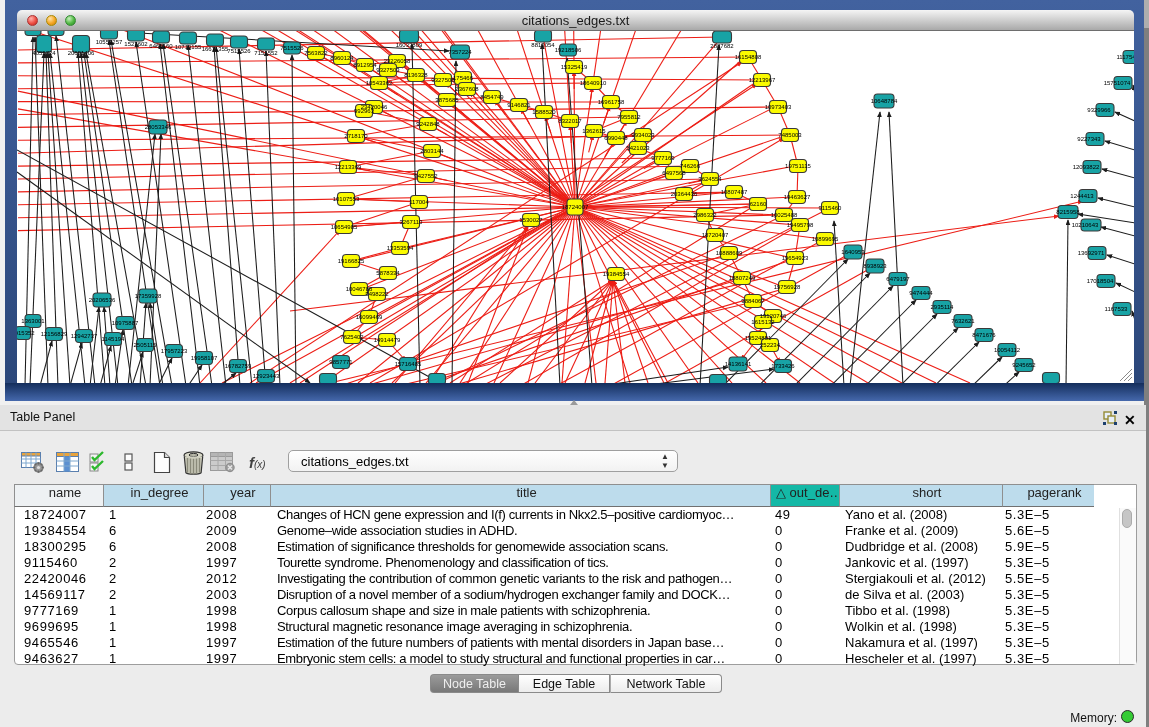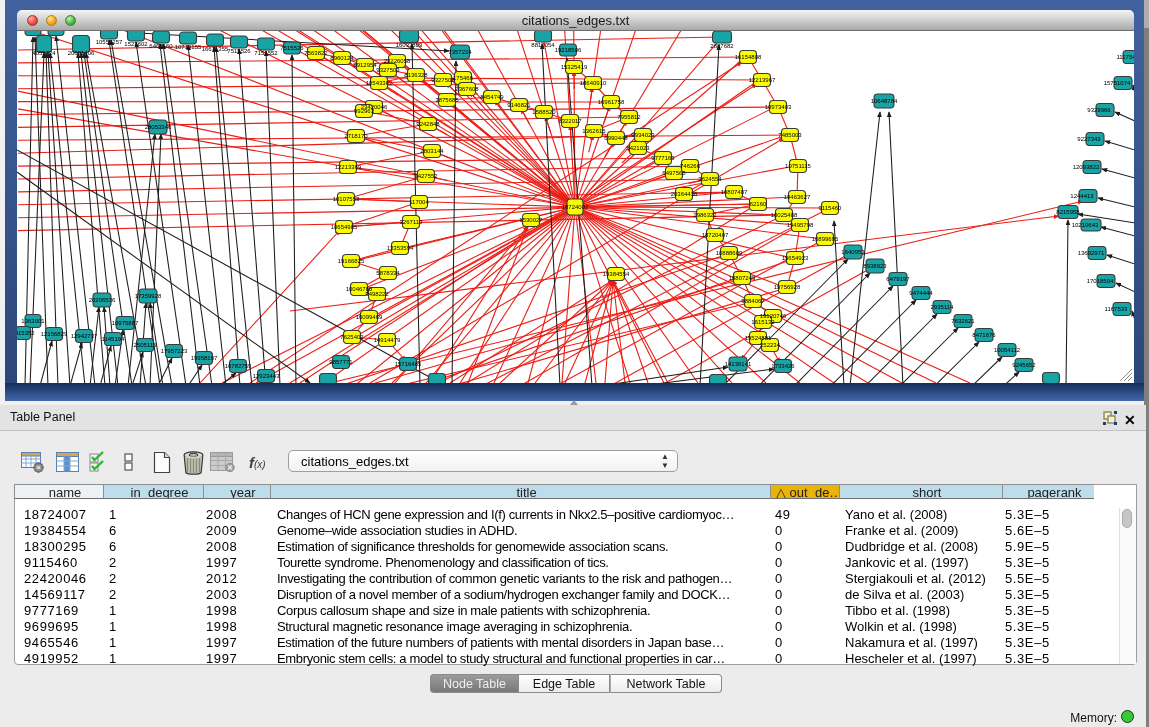--- a/index.html
+++ b/index.html
@@ -18,21 +18,21 @@
 #tlg{left:48px;background:radial-gradient(circle at 35% 30%,#c8f0bd,#52b945 55%,#2e8726);border:0.5px solid #383}
 #panel{position:absolute;left:0;top:405px;width:1146px;height:322px;background:#ececec}
 #phead{position:absolute;left:0;top:0;width:1146px;height:26px;background:#e3e3e3;border-bottom:1px solid #c2c2c2}
 #phead .t{position:absolute;left:10px;top:5px;font-size:12.5px;color:#111}
 #xicon{position:absolute;left:1124px;top:7px;font-size:14px;font-weight:bold;color:#000}
 #ficon{position:absolute;left:1103px;top:6px;width:14px;height:14px}
 .icon{position:absolute;top:46px}
 #combo{position:absolute;left:288px;top:45px;width:390px;height:22px;background:linear-gradient(#fff,#f2f2f2);border:1px solid #9f9f9f;border-radius:5px;font-size:13px;color:#000;padding:3px 0 0 12px}
 #combo .ud{position:absolute;right:8px;top:1px;font-size:8px;color:#333;line-height:9px;text-align:center}
 #tablebox{position:absolute;left:14px;top:79px;width:1123px;height:181px;background:#fff;border:1px solid #9d9d9d;border-radius:0 0 4px 4px}
-.hcell{position:absolute;top:79px;height:15px;background:#bddcec;border-left:1px solid #8f8f8f;border-top:1px solid #8f8f8f;border-bottom:1px solid #707070;font-size:13px;color:#222;text-align:center;padding-top:0;padding-left:12px;overflow:hidden;white-space:nowrap}
+.hcell{position:absolute;top:79px;height:23px;background:#bddcec;border-left:1px solid #8f8f8f;border-top:1px solid #8f8f8f;border-bottom:1px solid #707070;font-size:13px;color:#222;text-align:center;padding-top:0;padding-left:12px;overflow:hidden;white-space:nowrap}
 .trow{position:absolute;left:0;width:1100px;height:16px;font-size:13px;color:#000}
 .trow .cd{letter-spacing:0.6px}
 .trow .ct{letter-spacing:-0.35px}
 .trow span{position:absolute;top:0;white-space:nowrap}
 #sbar{position:absolute;left:1119px;top:103px;width:17px;height:156px;background:#fafafa;border-left:1px solid #e0e0e0}
 #thumb{position:absolute;left:1121.5px;top:104px;width:10px;height:19px;background:#c6c6c6;border:1px solid #ababab;border-radius:5px}
 .tab{position:absolute;top:269px;height:19px;border:1px solid #8a8a8a;font-size:12.5px;text-align:center;padding-top:2px}
 #tab1{left:430px;width:88px;border-radius:4px 0 0 4px;background:linear-gradient(#9b9b9b,#787878);color:#efefef;border-right:none}
 #tab2{left:518px;width:92px;background:linear-gradient(#fff,#ececec);color:#111}
 #tab3{left:610px;width:112px;border-radius:0 4px 4px 0;background:linear-gradient(#fff,#ececec);color:#111;border-left:1px solid #aaa}
@@ -688,21 +688,21 @@
 <circle cx="20" cy="16.5" r="4.2" fill="#9f9f9f" stroke="#8a8a8a"></circle>
 <path d="M18 14.5l4 4 M22 14.5l-4 4" stroke="#e8e8e8" stroke-width="1.4"></path>
 </svg>
 <div class="icon" style="left:249px;top:49px;width:24px;font-size:15px;font-style:italic;font-weight:bold;color:#404040">f<span style="font-size:10px;font-weight:normal">(x)</span></div>
   <div id="combo">citations_edges.txt<span class="ud">▲<br>▼</span></div>
   <div id="tablebox"></div>
   <div class="hcell" style="left:14px;width:89px;background:#eef1f3">name</div>
 <div class="hcell" style="left:103px;width:100px;background:#bddcec">in_degree</div>
 <div class="hcell" style="left:203px;width:67px;background:#bddcec">year</div>
 <div class="hcell" style="left:270px;width:500px;background:#bddcec">title</div>
-<div class="hcell" style="left:770px;width:69px;background:#eab308;text-align:right;padding-left:5px">△ out_de…</div>
+<div class="hcell" style="left:770px;width:69px;background:#14b8a6;text-align:right;padding-left:5px">△ out_de…</div>
 <div class="hcell" style="left:839px;width:163px;background:#bddcec">short</div>
 <div class="hcell" style="left:1002px;width:92px;background:#bddcec">pagerank</div>
   <div class="trow" style="top:102px">
         <span class="cd" style="left:24px">18724007</span>
         <span class="cd" style="left:109px">1</span>
         <span class="cd" style="left:206px">2008</span>
         <span class="ct" style="left:277px">Changes of HCN gene expression and I(f) currents in Nkx2.5–positive cardiomyoc…</span>
         <span class="cd" style="left:775px">49</span>
         <span style="left:845px">Yano et al. (2008)</span>
         <span class="cd" style="left:1005px">5.3E–5</span>
@@ -773,21 +773,21 @@
 <div class="trow" style="top:230px">
         <span class="cd" style="left:24px">9465546</span>
         <span class="cd" style="left:109px">1</span>
         <span class="cd" style="left:206px">1997</span>
         <span class="ct" style="left:277px">Estimation of the future numbers of patients with mental disorders in Japan base…</span>
         <span class="cd" style="left:775px">0</span>
         <span style="left:845px">Nakamura et al. (1997)</span>
         <span class="cd" style="left:1005px">5.3E–5</span>
       </div>
 <div class="trow" style="top:246px">
-        <span class="cd" style="left:24px">4919952</span>
+        <span class="cd" style="left:24px">9463627</span>
         <span class="cd" style="left:109px">1</span>
         <span class="cd" style="left:206px">1997</span>
         <span class="ct" style="left:277px">Embryonic stem cells: a model to study structural and functional properties in car…</span>
         <span class="cd" style="left:775px">0</span>
         <span style="left:845px">Hescheler et al. (1997)</span>
         <span class="cd" style="left:1005px">5.3E–5</span>
       </div>
   <div id="sbar"></div>
       <div id="thumb"></div>
   <div class="tab" id="tab1">Node Table</div>

